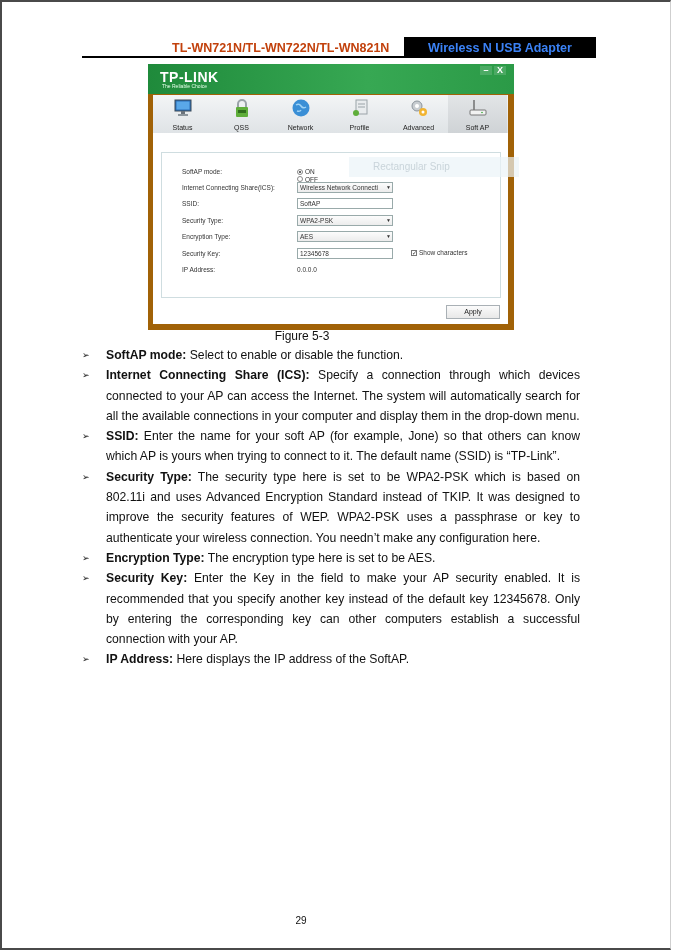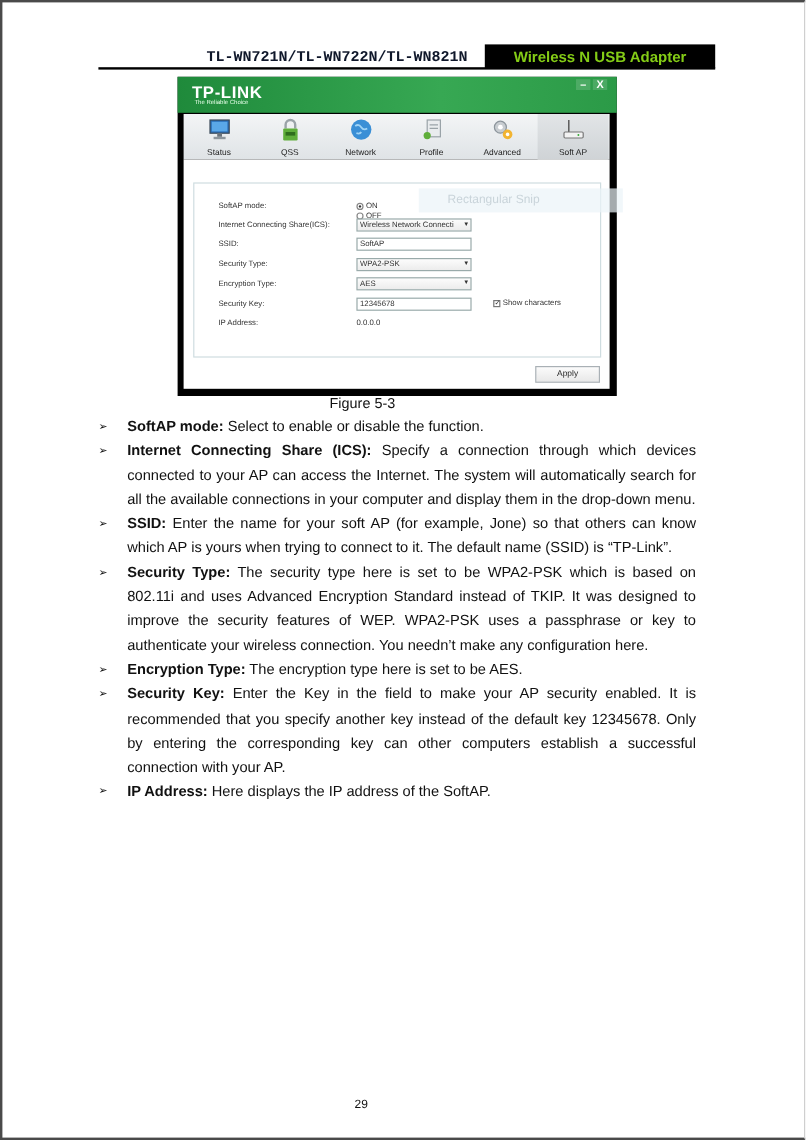--- a/index.html
+++ b/index.html
@@ -10,32 +10,32 @@
     color: #111;
   }
   .page-frame {
     position: absolute; left: 0; top: 0; width: 671px; height: 950px;
     border-top: 2px solid #4a4a4a; border-left: 2px solid #4a4a4a;
     border-bottom: 2px solid #4a4a4a; border-right: 1px solid #cfcfcf;
     box-sizing: border-box;
   }
   
   .hdr { position: absolute; left: 82px; top: 37px; width: 514px; height: 21px; }
-  .hdr-model { position: absolute; left: 90px; top: 4px; font-size: 12.5px; font-weight: bold; color: #0f172a; font-family: Liberation Mono, monospace; }
+  .hdr-model { position: absolute; left: 90px; top: 4px; font-size: 12.5px; font-weight: bold; color: #c2410c; }
   .hdr-product {
     position: absolute; left: 322px; top: 0; width: 192px; height: 20px;
-    background: #000; color: #84cc16; font-weight: bold; font-size: 12.5px;
+    background: #000; color: #3b82f6; font-weight: bold; font-size: 12.5px;
     text-align: center; line-height: 22px;
   }
   .hdr-rule { position: absolute; left: 0; top: 19px; width: 514px; height: 2px; background: #000; }
 
   
   .app {
     position: absolute; left: 148px; top: 64px; width: 366px; height: 266px;
-    background: #000000; box-sizing: border-box;
+    background: #a16207; box-sizing: border-box;
   }
   .titlebar {
     position: absolute; left: 0; top: 0; width: 100%; height: 30px;
     background: linear-gradient(90deg, #1f8a3b 0%, #37a853 60%, #2b9a47 100%);
   }
   .logo { position: absolute; left: 12px; top: 5px; color: #fff; font-weight: bold; font-size: 14px; letter-spacing: 0.5px; }
   .logo-sub { position: absolute; left: 14px; top: 19px; color: #e5ffe9; font-size: 5px; }
   .win-btns { position: absolute; right: 8px; top: 2px; display: flex; gap: 2px; }
   .win-btn { width: 12px; height: 9px; color: #fff; font-size: 9px; line-height: 9px; text-align: center; font-weight: bold; background: rgba(255,255,255,0.15); }
 

